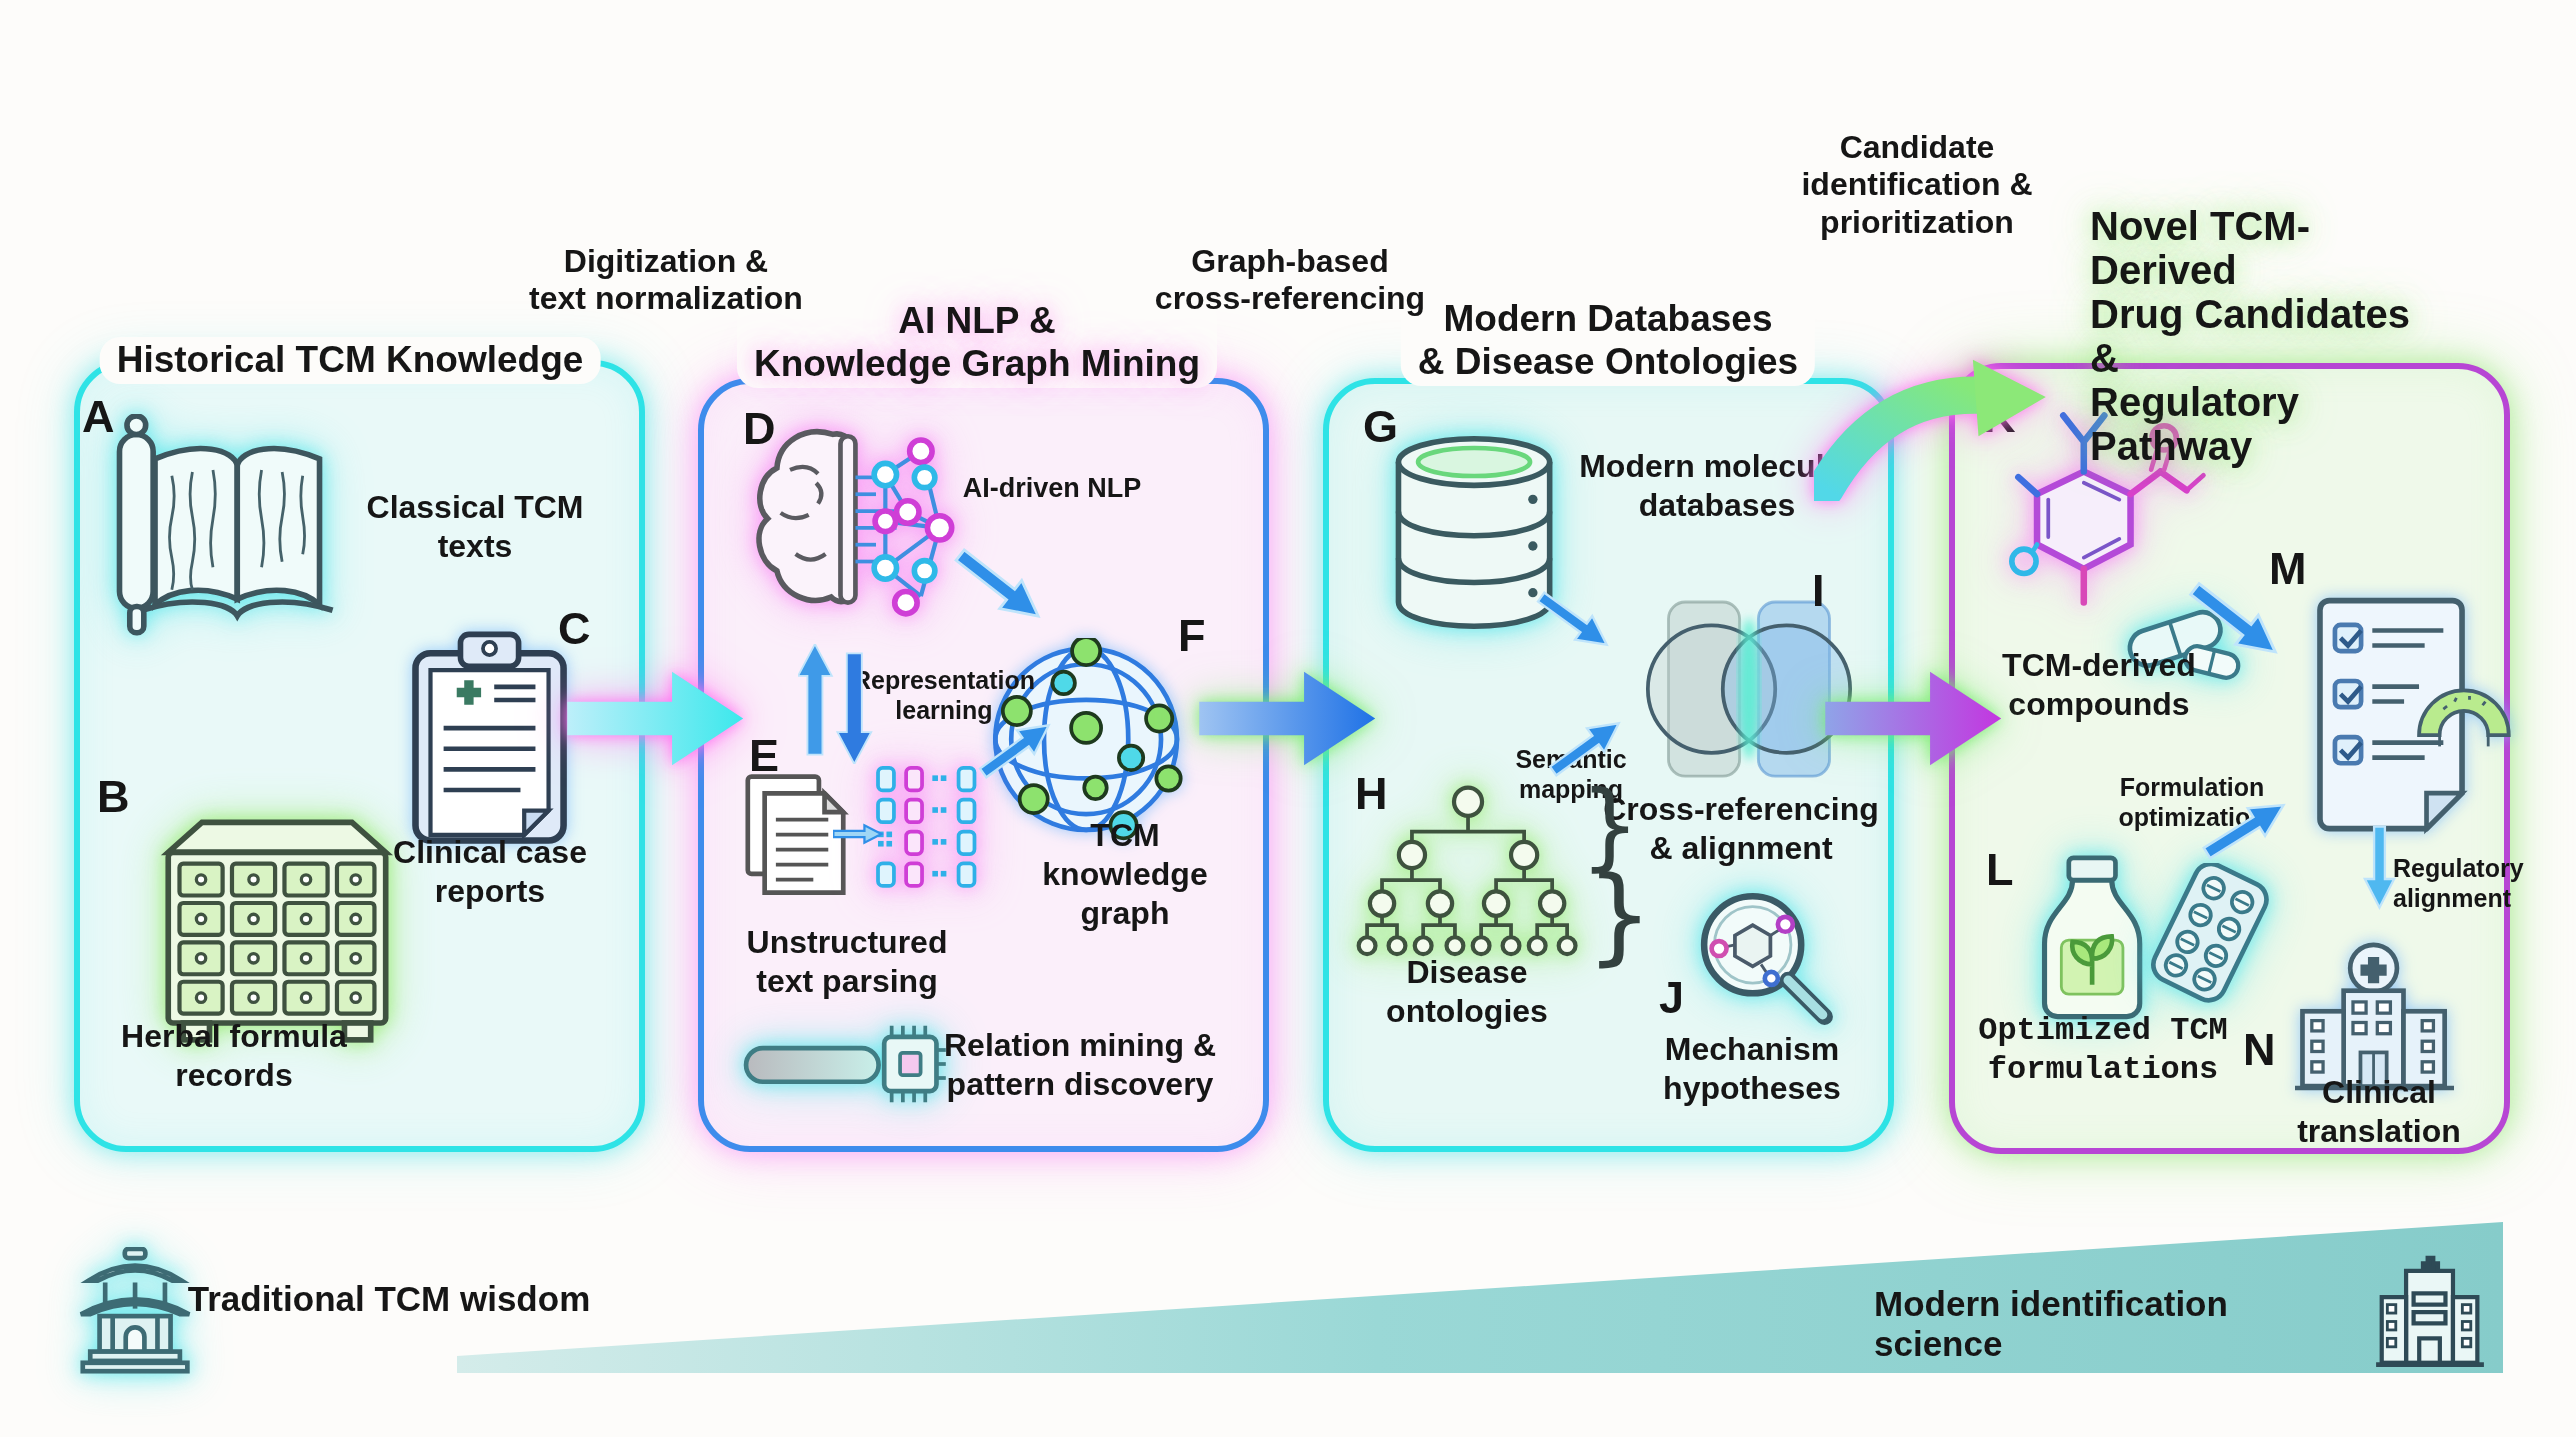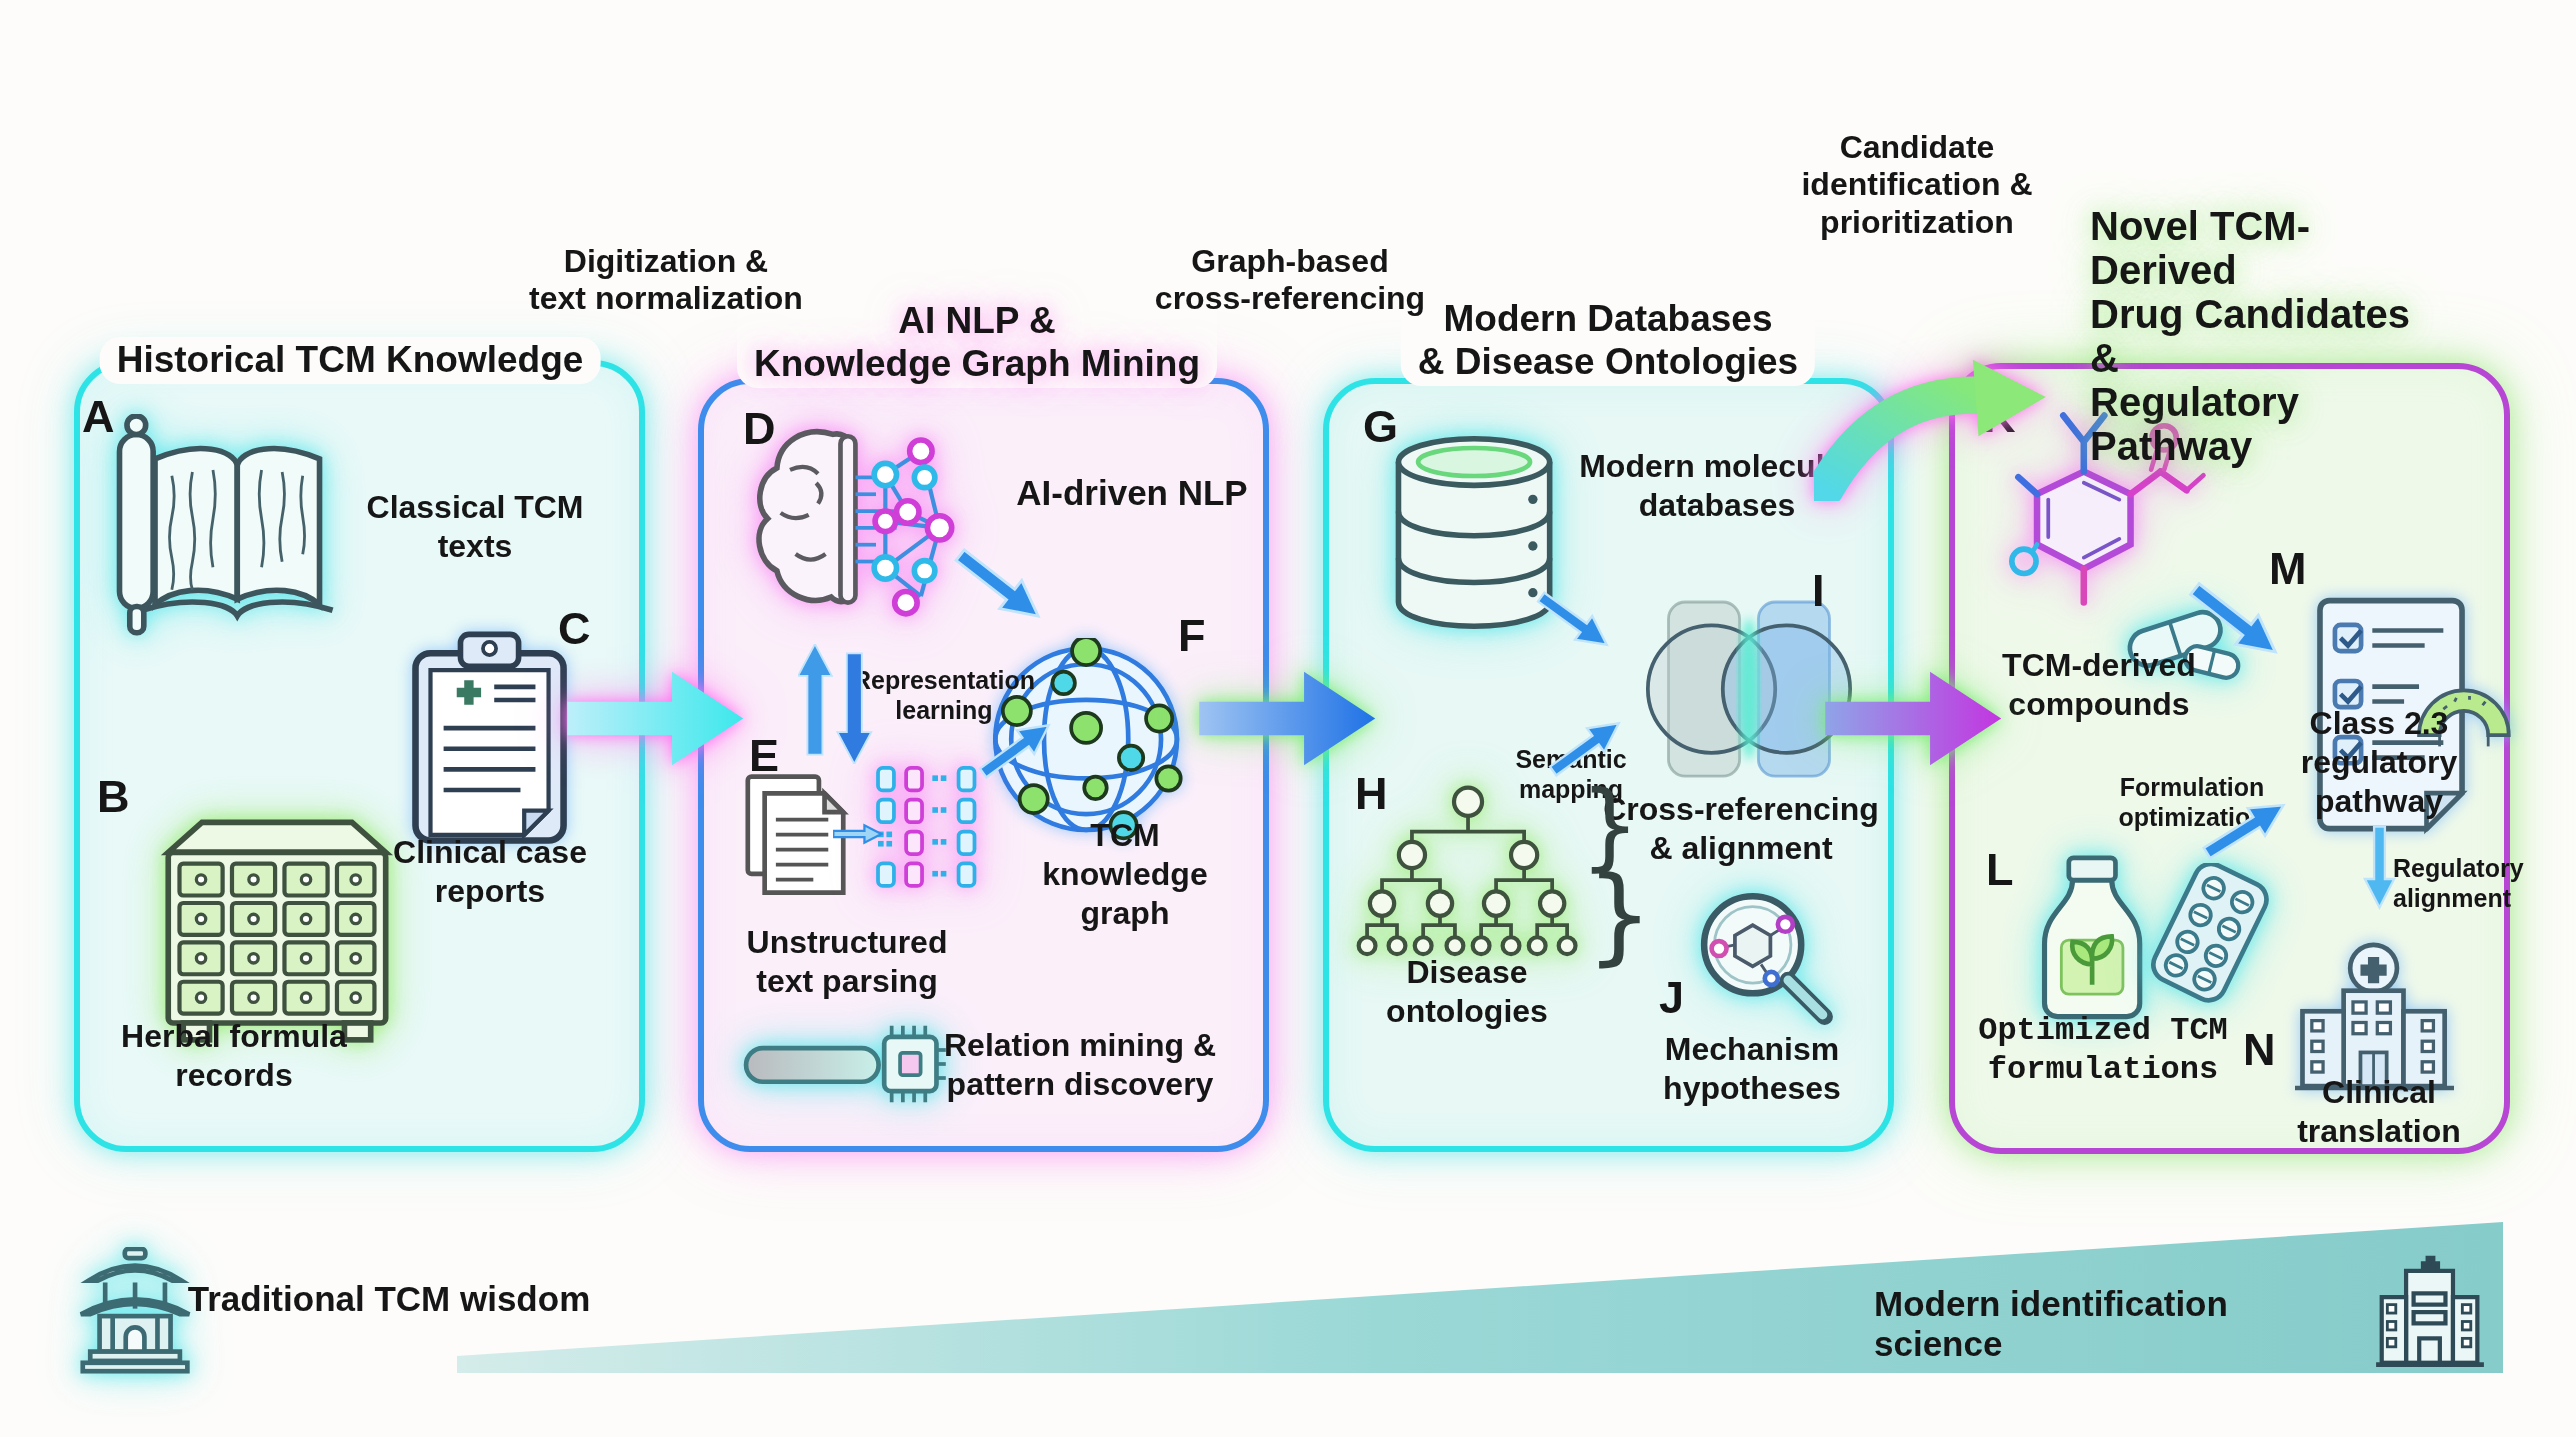--- a/index.html
+++ b/index.html
@@ -148,21 +148,21 @@
   <div class="letter" style="left:1986px;top:844px;">L</div>
   <div class="letter" style="left:2269px;top:543px;">M</div>
   <div class="letter" style="left:2243px;top:1024px;">N</div>
 
   <div class="cap pre" style="left:475px;top:476px;margin-top:12px;">Classical TCM
 texts</div>
   <div class="cap pre" style="left:234px;top:1017px;">Herbal formula
 records</div>
   <div class="cap pre" style="left:490px;top:833px;">Clinical case
 reports</div>
-  <div class="cap" style="left:1132px;top:472px;font-size:35px;">AI-driven NLP</div>
+  <div class="cap" style="left:1052px;top:472px;font-size:27px;">AI-driven NLP</div>
   <div class="cap sm pre" style="left:944px;top:666px;">Representation
 learning</div>
   <div class="cap pre" style="left:1125px;top:816px;">TCM
 knowledge
 graph</div>
   <div class="cap pre" style="left:847px;top:923px;">Unstructured
 text parsing</div>
   <div class="cap pre" style="left:1080px;top:1026px;">Relation mining &amp;
 pattern discovery</div>
   <div class="cap pre" style="left:1717px;top:447px;">Modern molecular
@@ -172,23 +172,20 @@
   <div class="cap pre" style="left:1741px;top:790px;">Cross-referencing
 &amp; alignment</div>
   <div class="cap pre" style="left:1467px;top:953px;">Disease
 ontologies</div>
   <div class="cap pre" style="left:1752px;top:1030px;">Mechanism
 hypotheses</div>
   <div class="cap pre" style="left:2099px;top:646px;">TCM-derived
 compounds</div>
   <div class="cap sm pre" style="left:2192px;top:773px;">Formulation
 optimization</div>
-  <div class="cap pre" style="left:2379px;top:704px;">Class 2.3
-regulatory
-pathway</div>
   <div class="cap pre" style="left:2103px;top:1011px;font-family:Liberation Mono, monospace;">Optimized TCM
 formulations</div>
   <div class="cap sm pre" style="left:2393px;top:854px;transform:none;text-align:left;">Regulatory
 alignment</div>
   <div class="cap pre" style="left:2379px;top:1073px;">Clinical
 translation</div>
 
   <div class="brace" style="left:1580px;top:779px;font-size:94px;line-height:1;">}</div>
   <div class="brace" style="left:1586px;top:863px;font-size:105px;line-height:1;">}</div>
 

